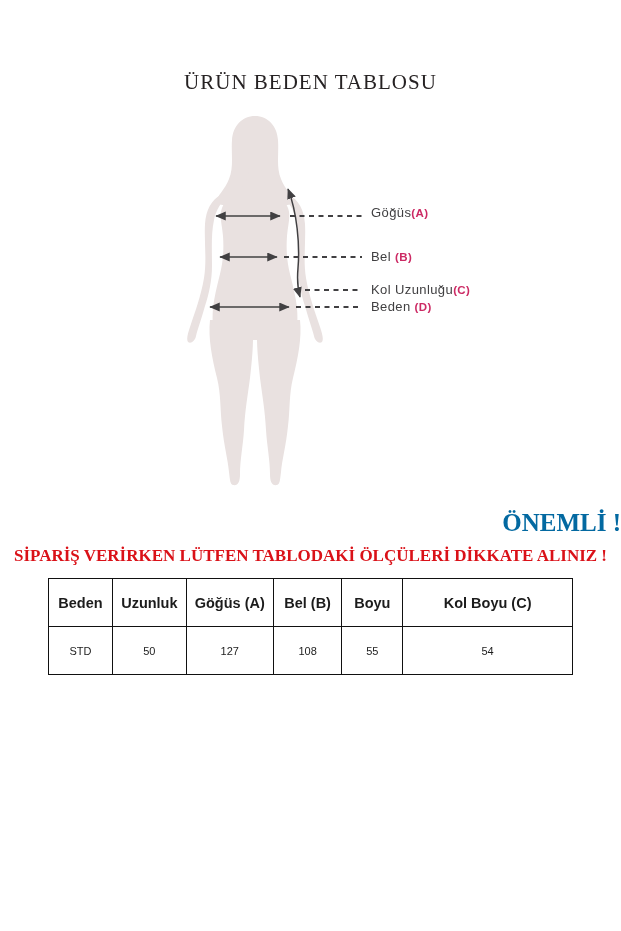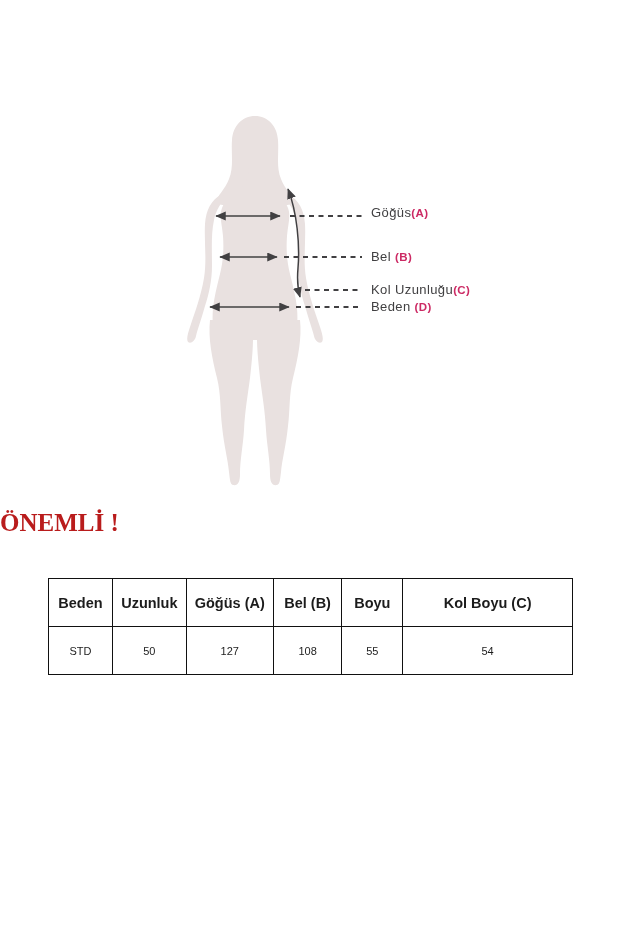--- a/index.html
+++ b/index.html
@@ -31,25 +31,25 @@
   }
   .dlabel .lletter{
     color:#cc2a64;
     font-weight:bold;
     font-size:11.5px;
   }
   .dlabel.spaced .lletter{margin-left:4px;}
   
   .important-heading{
     position:absolute;top:509px;left:0;width:621px;
-    text-align:left;
+    text-align:right;
     font-family:"Liberation Serif", serif;
     font-weight:bold;
     font-size:25px;
-    color:#b91c1c;
+    color:#0369a1;
   }
   .warning-text{
     position:absolute;top:546px;left:0;width:621px;
     text-align:center;
     font-family:"Liberation Serif", serif;
     font-weight:bold;
     font-size:17px;
     color:#da1118;
   }
   
@@ -70,20 +70,21 @@
   table.size-table th{font-size:14.5px;font-weight:bold;}
   table.size-table td{font-size:11px;font-weight:normal;}
   col.c0{width:12.2%}col.c1{width:14.1%}col.c2{width:16.6%}
   col.c3{width:13.1%}col.c4{width:11.6%}col.c5{width:32.4%}
 </style>
 </head>
 <body>
 
 <div class="page">
 
+  <div class="page-title">ÜRÜN BEDEN TABLOSU</div>
 
   <div class="diagram">
     <svg width="621" height="400" viewBox="0 0 621 400">
       <defs>
         <marker id="ah" markerWidth="8" markerHeight="8" refX="6.5" refY="3" orient="auto-start-reverse">
           <path d="M0,0 L7,3 L0,6 Z" fill="#414042"></path>
         </marker>
       </defs>
 
       <g fill="#e9e1e0" stroke="none">
@@ -174,20 +175,21 @@
     <div class="dlabel" style="top:96px"><span class="lname">Göğüs</span><span class="lletter">(A)</span></div>
 
     <div class="dlabel spaced" style="top:140px"><span class="lname">Bel</span><span class="lletter">(B)</span></div>
 
     <div class="dlabel" style="top:173px"><span class="lname">Kol Uzunluğu</span><span class="lletter">(C)</span></div>
 
     <div class="dlabel spaced" style="top:190px"><span class="lname">Beden</span><span class="lletter">(D)</span></div>
   </div>
 
   <div class="important-heading">ÖNEMLİ !</div>
+  <div class="warning-text">SİPARİŞ VERİRKEN LÜTFEN TABLODAKİ ÖLÇÜLERİ DİKKATE ALINIZ !</div>
 
   <table class="size-table">
     <colgroup>
       <col class="c0">
         <col class="c1">
         <col class="c2">
         <col class="c3">
         <col class="c4">
         <col class="c5">
     </colgroup>

